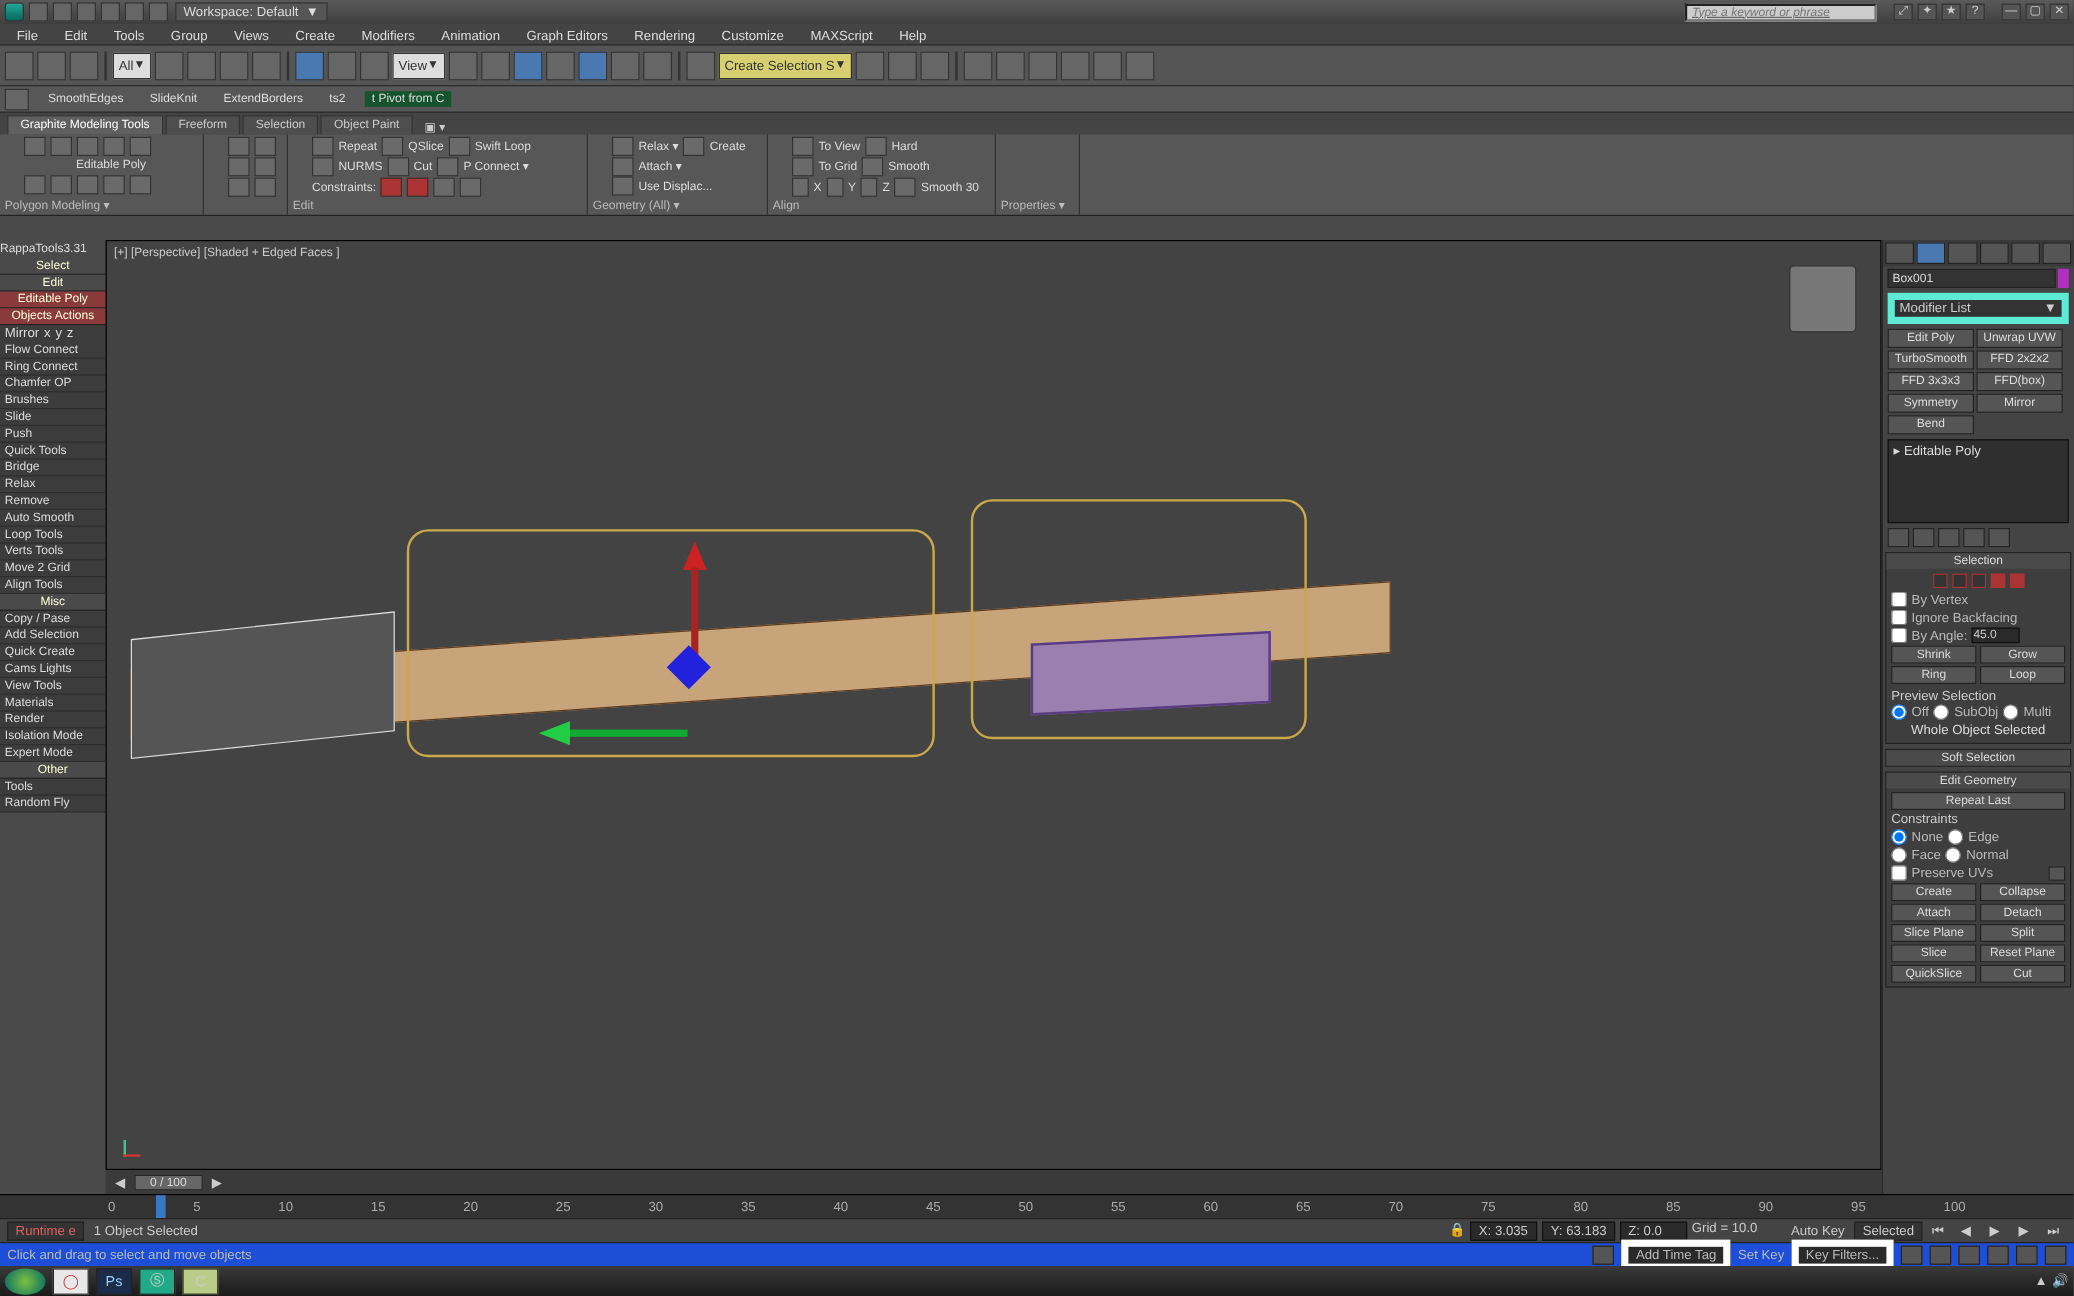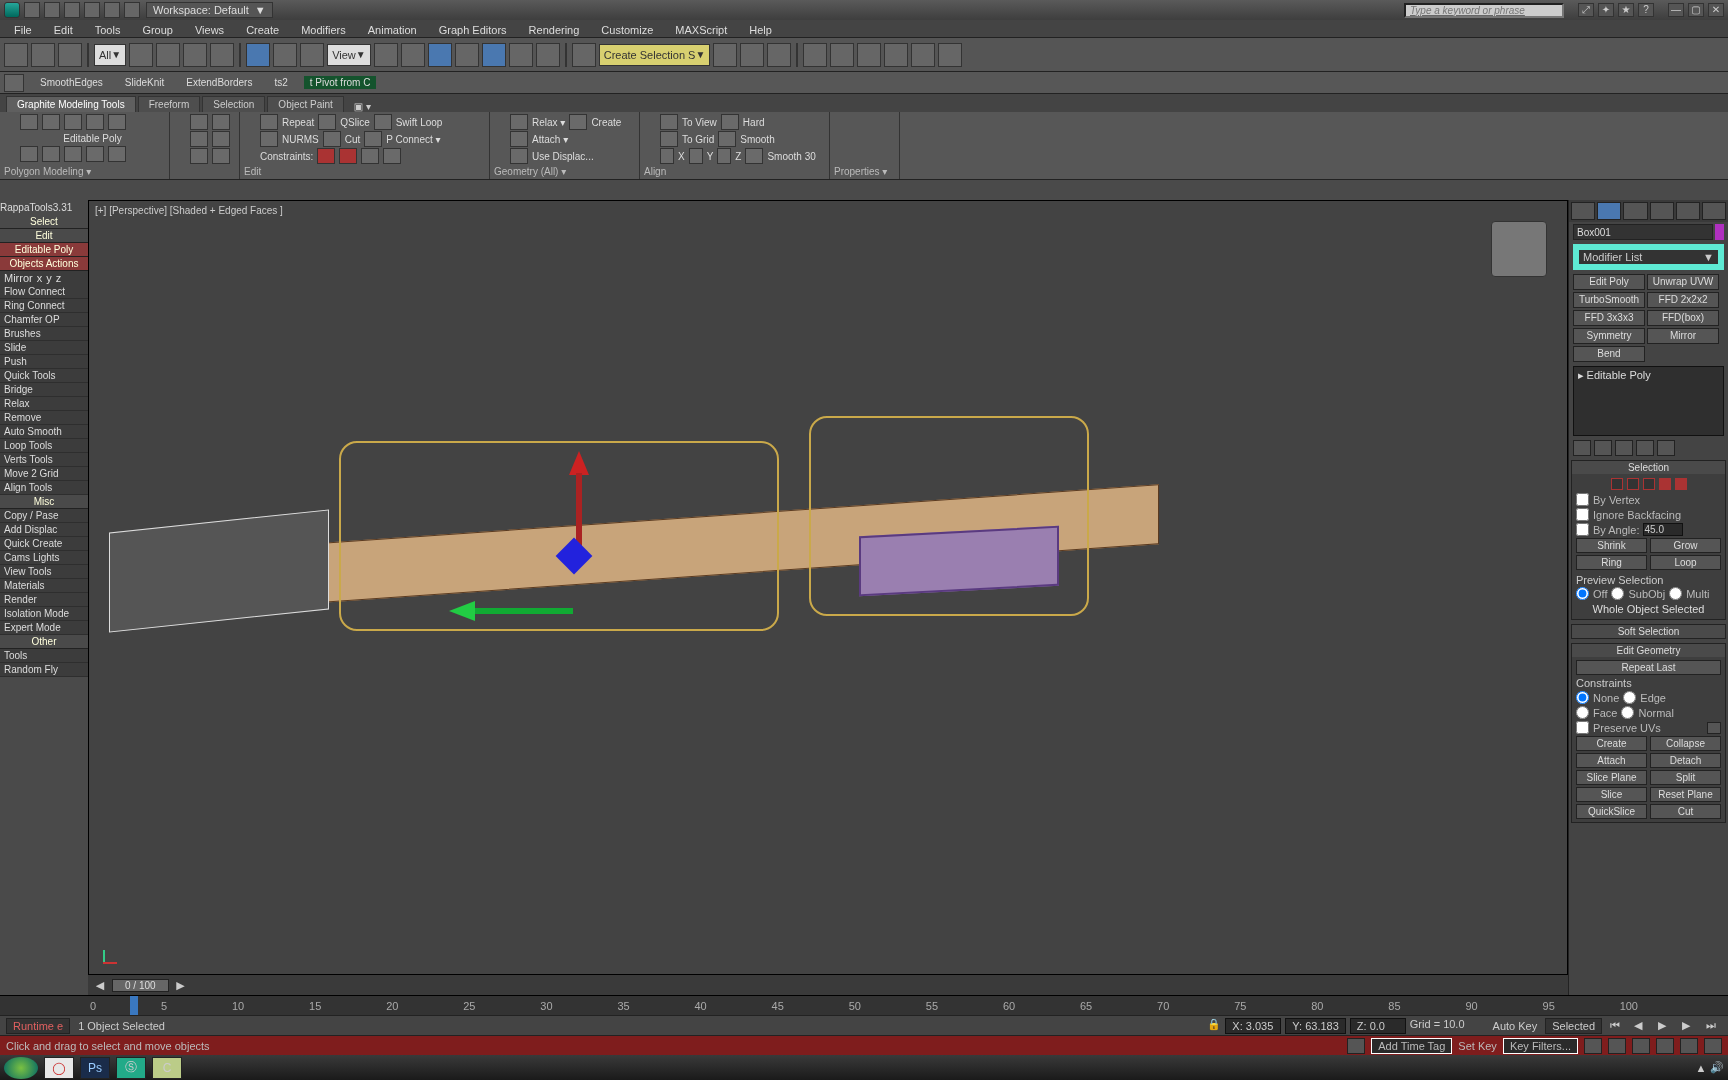--- a/index.html
+++ b/index.html
@@ -98,24 +98,24 @@
 .timeslider .arrow { width:12px; color:#ccc; text-align:center;}
 .trackbar { position:absolute; left:0; right:0; bottom:65px; height:20px; background:#333; border-top:1px solid #000; display:flex; align-items:center; padding:0 90px;}
 .trackbar .ticks { flex:1; display:flex; justify-content:space-between; font-size:9px; color:#aaa;}
 .trackbar .cur { position:absolute; left:130px; top:0; width:8px; height:20px; background:#3a78c0;}
 
 .statusrow { position:absolute; left:0; right:0; bottom:45px; height:20px; background:#444; display:flex; align-items:center; padding:0 6px; gap:8px; font-size:10px; color:#ccc; border-top:1px solid #222;}
 .statusrow .pill { background:#333; padding:1px 6px; border:1px solid #222;}
 .statusrow .err { color:#e06060;}
 .statusrow .coords { display:flex; gap:4px; margin-left:auto;}
 .statusrow .coord { background:#2a2a2a; border:1px solid #111; padding:1px 6px; min-width:56px; }
-.promptrow { position:absolute; left:0; right:0; bottom:25px; height:20px; background:#7f1d1d; display:flex; align-items:center; padding:0 6px; gap:10px; font-size:10px; color:#bbb; border-top:1px solid #222;}
+.promptrow { position:absolute; left:0; right:0; bottom:25px; height:20px; background:#1d4ed8; display:flex; align-items:center; padding:0 6px; gap:10px; font-size:10px; color:#bbb; border-top:1px solid #222;}
 .promptrow .right { margin-left:auto; display:flex; gap:6px; align-items:center;}
 .promptrow .b { width:18px; height:16px; background:#555; border:1px solid #222;}
-.promptrow .txt { background:#2a2a2a; border:1px solid #ffffff; padding:1px 6px;}
+.promptrow .txt { background:#2a2a2a; border:6px solid #ffffff; padding:1px 6px;}
 
 
 .taskbar { position:absolute; left:0; right:0; bottom:0; height:25px; background:linear-gradient(#3a3a3a,#1a1a1a); display:flex; align-items:center; padding:0 4px; gap:6px;}
 .taskbar .start { width:34px; height:22px; background:radial-gradient(circle,#7ac142,#066); border-radius:50%;}
 .taskbar .tb { width:30px; height:22px; background:#444; border:1px solid #222; display:flex; align-items:center; justify-content:center; font-size:12px;}
 .taskbar .tb.chrome { background:#e8e8e8; color:#c33;}
 .taskbar .tb.ps { background:#1a2c4a; color:#9cf;}
 .taskbar .tray { margin-left:auto; display:flex; gap:4px; align-items:center; color:#ccc; font-size:10px;}
 </style>
 </head>
@@ -350,21 +350,21 @@
   <div class="it">Bridge</div>
   <div class="it">Relax</div>
   <div class="it">Remove</div>
   <div class="it">Auto Smooth</div>
   <div class="it">Loop Tools</div>
   <div class="it">Verts Tools</div>
   <div class="it">Move 2 Grid</div>
   <div class="it">Align Tools</div>
   <div class="cat gray">Misc</div>
   <div class="it">Copy / Pase</div>
-  <div class="it">Add Displac</div>
+  <div class="it">Add Selection</div>
   <div class="it">Quick Create</div>
   <div class="it">Cams Lights</div>
   <div class="it">View Tools</div>
   <div class="it">Materials</div>
   <div class="it">Render</div>
   <div class="it">Isolation Mode</div>
   <div class="it">Expert Mode</div>
   <div class="cat gray">Other</div>
   <div class="it">Tools</div>
   <div class="it">Random Fly</div>

